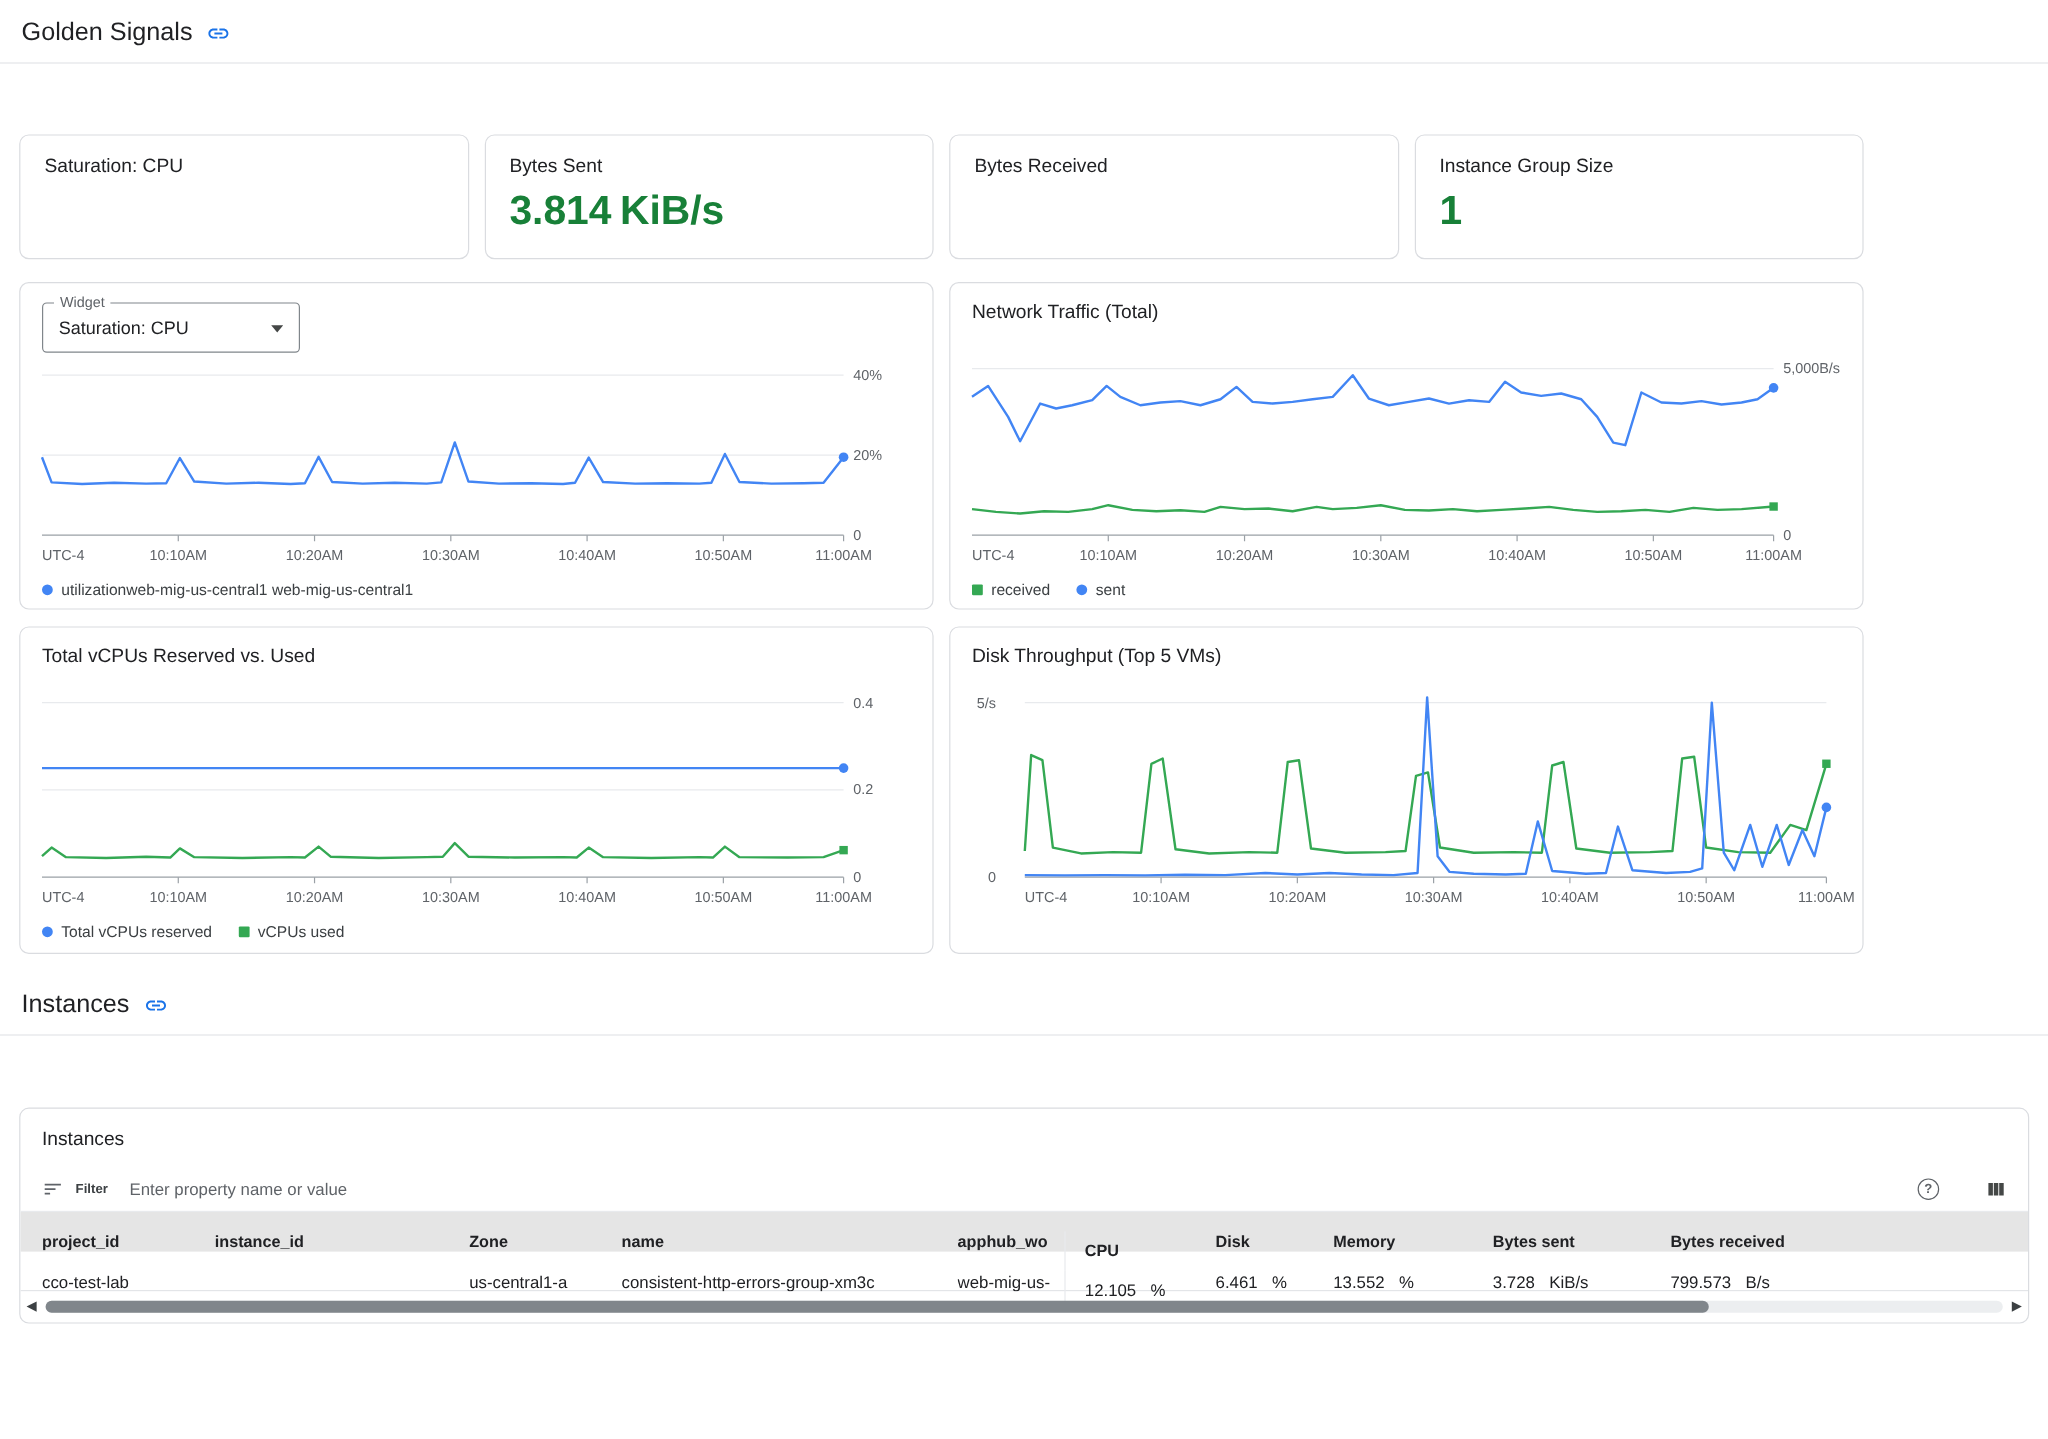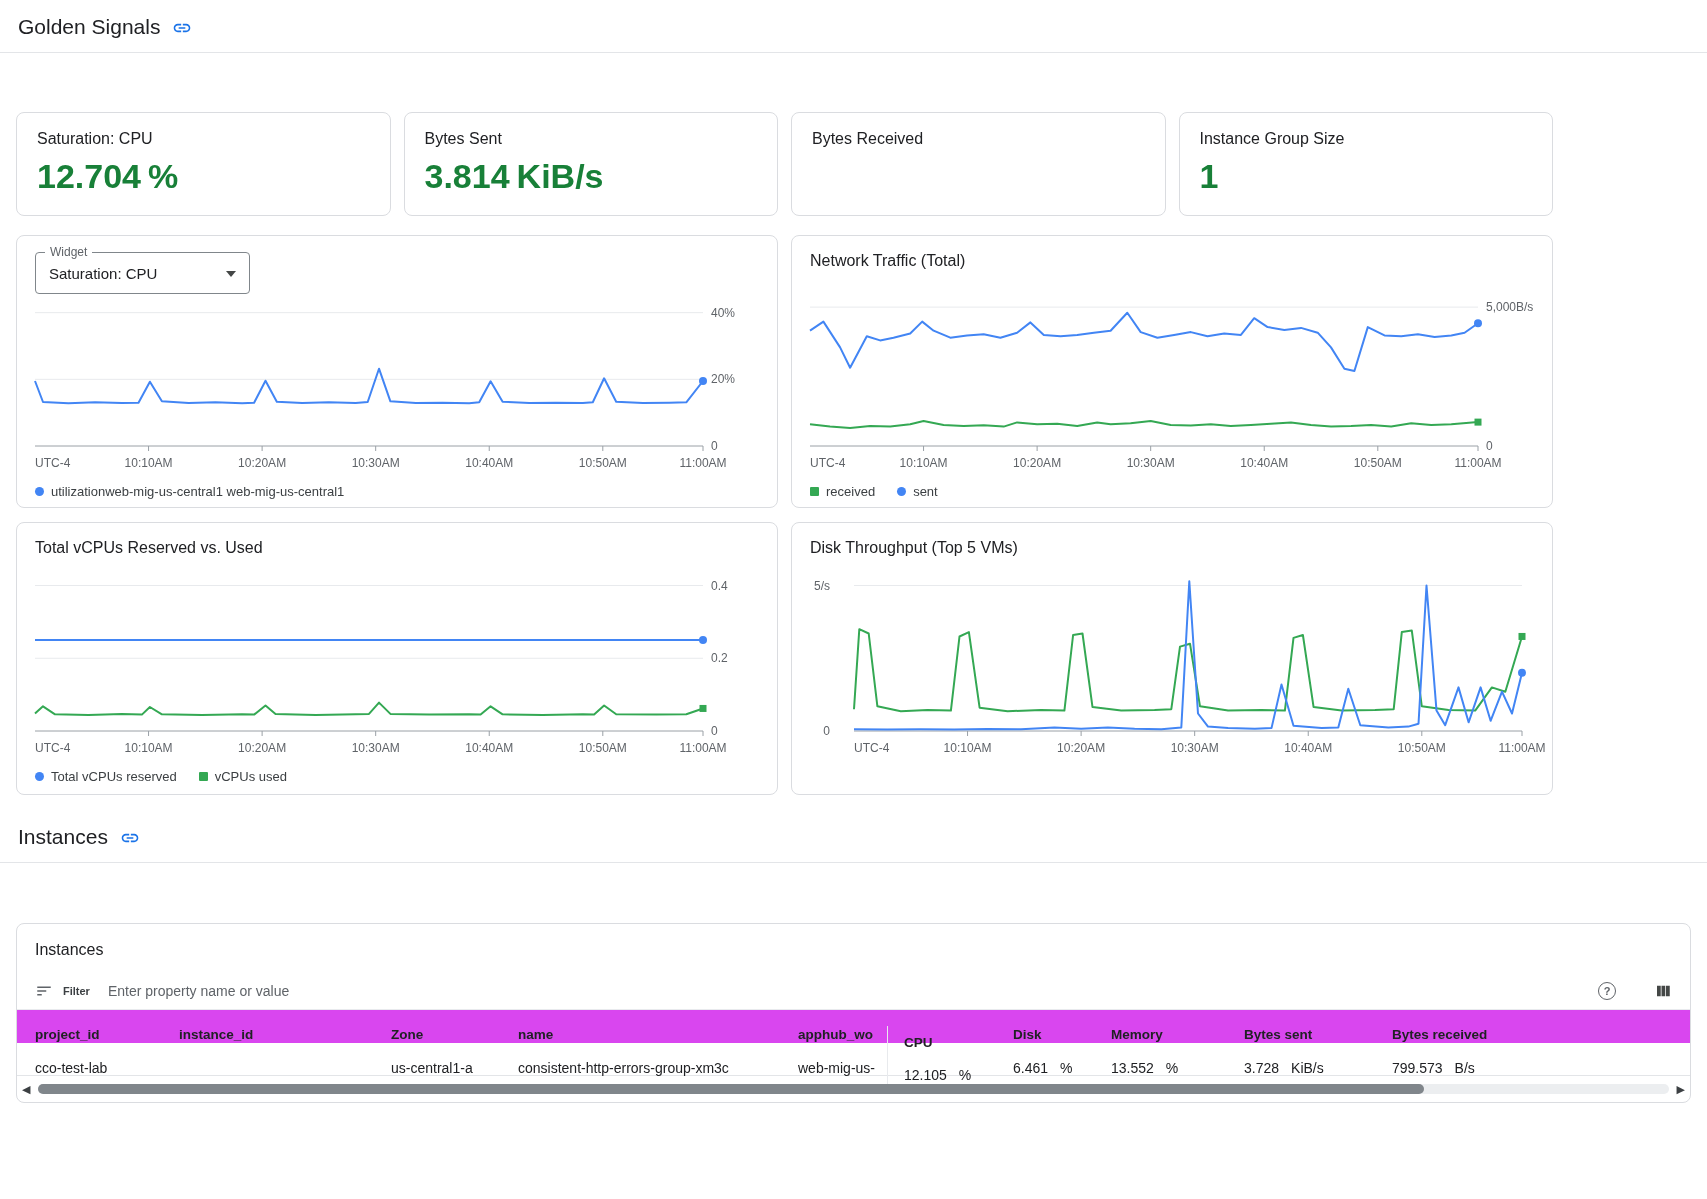--- a/index.html
+++ b/index.html
@@ -184,21 +184,21 @@
   .columns-icon svg { width: 18px; height: 18px; fill: #444746; display: block; }
 
   .tbl-row {
     display: grid;
     grid-template-columns: 144px 212px 127px 280px 89px 126px 98px 133px 148px 1fr;
     padding: 0 18px;
     align-items: center;
     height: 33px;
     font-size: 14px;
   }
-  .tbl-head { background: #d946ef; font-weight: 700; font-size: 13.5px; color: #202124; }
+  .tbl-head { background: #e5e5e5; font-weight: 700; font-size: 13.5px; color: #202124; }
   .tbl-body { border-bottom: 1px solid #e3e5e8; }
   .cell { white-space: nowrap; overflow: hidden; }
   .cell.col-cpu { border-left: 1px solid #e8eaed; padding-left: 16px; height: 33px; line-height: 33px; margin-top: 16px; }
   .unit-gap { display: inline-block; width: 12px; }
   .redacted-bar { width: 175px; height: 16px; background: #000; }
 
   .scroll-row {
     display: flex;
     align-items: center;
     height: 26px;
@@ -219,21 +219,20 @@
         <path d="M3.9 12c0-1.71 1.39-3.1 3.1-3.1h4V7H7c-2.76 0-5 2.24-5 5s2.24 5 5 5h4v-1.9H7c-1.71 0-3.1-1.39-3.1-3.1zM8 13h8v-2H8v2zm9-6h-4v1.9h4c1.71 0 3.1 1.39 3.1 3.1s-1.39 3.1-3.1 3.1h-4V17h4c2.76 0 5-2.24 5-5s-2.24-5-5-5z"></path>
       </svg>
   </span>
 </div>
 
 <div class="content">
 
   <div class="scorecards">
     <div class="scorecard">
       <div class="scorecard-title">Saturation: CPU</div>
-      <div class="scorecard-value"><span>12.704</span><span class="unit">%</span></div>
     </div>
     <div class="scorecard">
       <div class="scorecard-title">Bytes Sent</div>
       <div class="scorecard-value"><span>3.814</span><span class="unit">KiB/s</span></div>
     </div>
     <div class="scorecard">
       <div class="scorecard-title">Bytes Received</div>
     </div>
     <div class="scorecard">
       <div class="scorecard-title">Instance Group Size</div>

